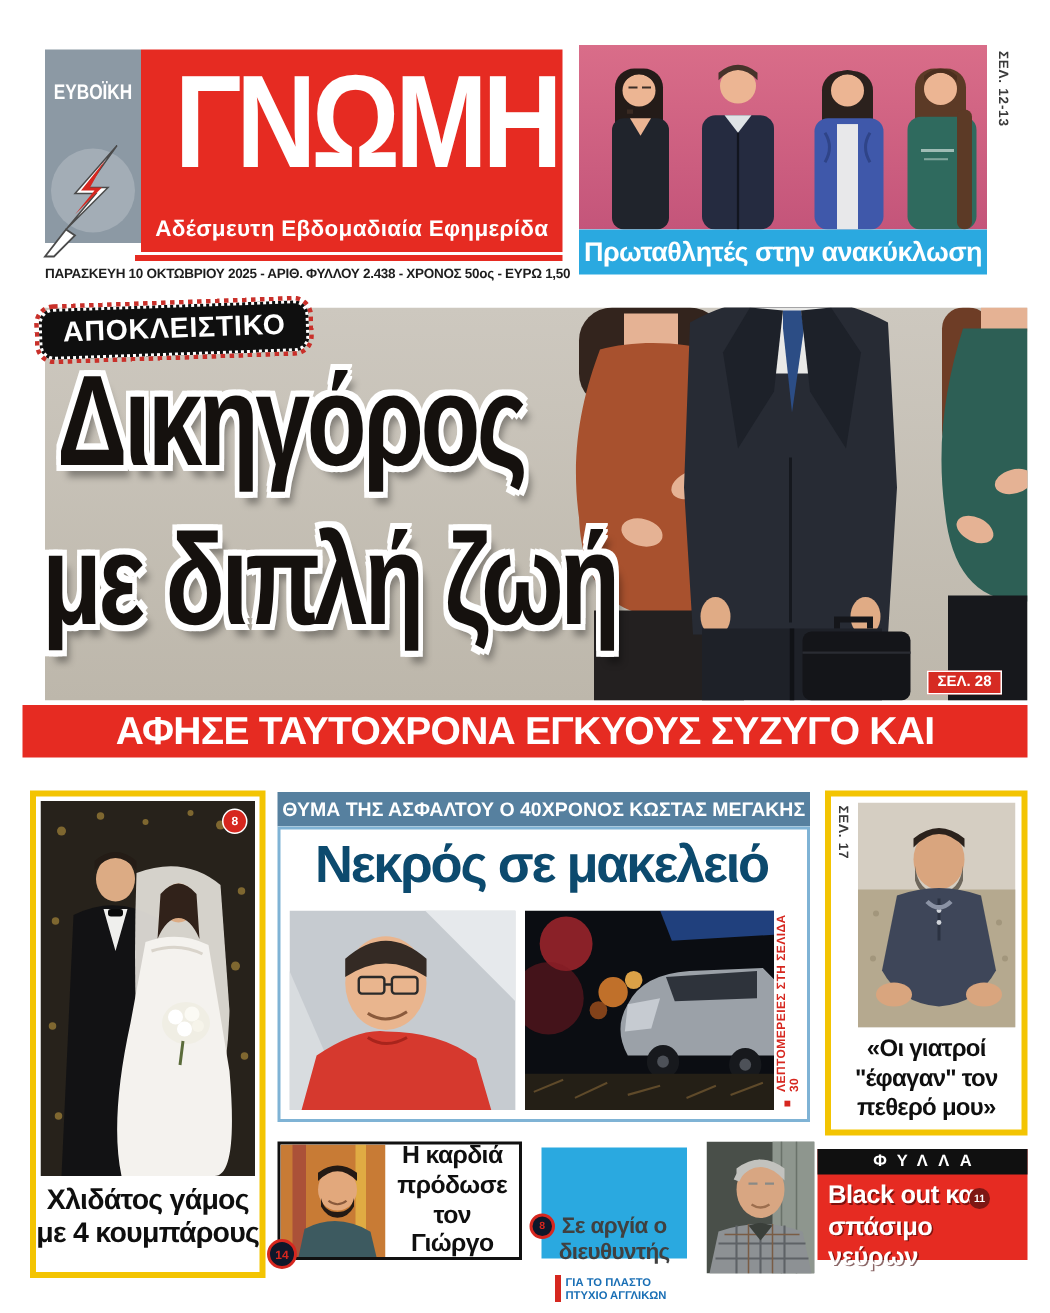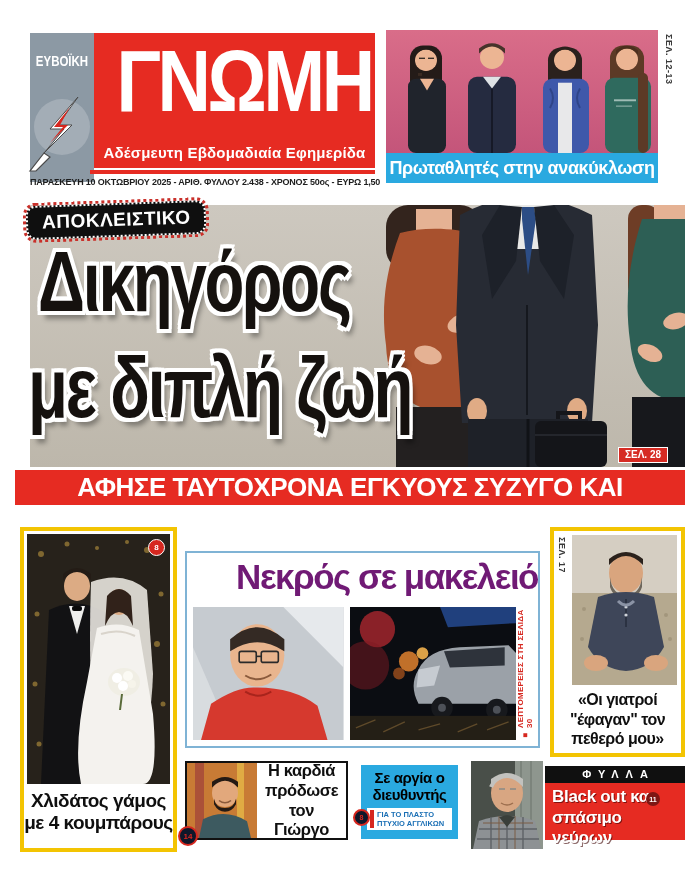--- a/index.html
+++ b/index.html
@@ -1,20 +1,20 @@
 <!DOCTYPE html>
 <html><head>
 <meta charset="utf-8">
 <style>
   html,body{margin:0;padding:0;background:#ffffff;}
   .page{position:relative;width:700px;height:875px;background:#ffffff;overflow:hidden;
         font-family:"Liberation Sans",sans-serif;}
   
   .masthead{position:absolute;left:30px;top:33px;width:345px;height:135px;}
-  .mast-gray{position:absolute;left:0;top:0;width:64px;height:149px;background:#8c99a4;}
+  .mast-gray{position:absolute;left:0;top:0;width:64px;height:129px;background:#8c99a4;}
   .mast-region{position:absolute;left:0;top:20px;width:64px;text-align:center;color:#fff;
                font-weight:700;font-size:14px;transform:scaleX(.82);transform-origin:center;}
   .mast-logo{position:absolute;left:-10px;top:58px;}
   .mast-red{position:absolute;left:64px;top:0;width:281px;height:135px;background:#e62b22;}
   .mast-title{position:absolute;left:0;top:0;width:281px;text-align:center;color:#fff;
               font-weight:700;font-size:88px;line-height:1.1;letter-spacing:-4px;
               transform:scaleX(.84);transform-origin:center top;}
   .mast-sub{position:absolute;left:0;bottom:7px;width:281px;text-align:center;color:#fff;
             font-weight:700;font-size:15px;letter-spacing:.2px;}
   .mast-rule{position:absolute;left:90px;top:170px;width:285px;height:4px;background:#e62b22;}
@@ -55,22 +55,22 @@
   .badge-red-on-white{width:16px;height:16px;background:#0f172a;border:2px solid #d6271f;color:#d6271f;font-size:8px;}
   .badge-white-on-red{width:15px;height:15px;background:#d6271f;border:1px solid #fff;color:#fff;font-size:8px;}
   .badge-dark{width:14px;height:14px;background:#7e1714;color:#fff;font-size:7px;}
   .wedding-badge{right:8px;top:8px;}
   
   .crash{position:absolute;left:185px;top:528px;width:355px;height:222px;}
   .kicker{height:23px;background:#56809f;color:#fff;font-weight:700;font-size:13px;
           text-align:center;line-height:23px;letter-spacing:0;}
   .crash-box{position:absolute;left:0;top:23px;width:355px;height:197px;border:2px solid #7fb3d5;
              background:#fff;box-sizing:border-box;}
-  .crash-headline{color:#701a75;font-weight:700;font-size:35px;text-align:right;margin-top:4px;
-                  letter-spacing:-1.5px;}
+  .crash-headline{color:#0c4a6e;font-weight:700;font-size:35px;text-align:left;margin-top:4px;
+                  letter-spacing:-1.5px;padding-left:23px;}
   .crash-photos{position:absolute;left:6px;right:22px;top:54px;bottom:6px;display:flex;gap:6px;}
   .crash-photos svg{height:100%;}
   .crash-note{position:absolute;right:4px;top:54px;bottom:6px;writing-mode:vertical-rl;
               transform:rotate(180deg);color:#d6271f;font-weight:700;font-size:8px;
               display:flex;align-items:center;letter-spacing:.3px;}
   .note-square{color:#d6271f;font-size:8px;}
   
   .doctors{left:550px;top:527px;width:135px;height:230px;}
   .doctors-ref{position:absolute;left:3px;top:6px;height:70px;}
   .doctors-photo{display:block;margin:4px 4px 0 18px;width:105px;height:150px;}
@@ -78,22 +78,22 @@
                line-height:1.22;letter-spacing:-.5px;padding:0 2px;}
   
   .heart{position:absolute;left:185px;top:761px;width:163px;height:79px;border:2px solid #111;
          background:#fff;display:flex;box-sizing:border-box;}
   .heart-photo{width:70px;height:100%;display:block;flex:none;}
   .heart-cap{flex:1;display:flex;align-items:center;justify-content:center;text-align:center;
              color:#0f0f0f;font-weight:700;font-size:16.5px;line-height:1.2;letter-spacing:-.4px;
              padding:0 3px;border-radius:15px;}
   .heart-badge{left:-9px;bottom:-8px;}
   .suspension{position:absolute;left:361px;top:765px;width:97px;height:74px;background:#2aa9e0;}
-  .susp-h{color:#000000;font-weight:700;font-size:15px;text-align:center;line-height:1.12;
-          padding-top:5px;letter-spacing:-.4px;}
+  .susp-h{color:#404040;font-weight:700;font-size:15px;text-align:center;line-height:1.12;
+          padding-top:5px;letter-spacing:-.4px;margin-top:40px;}
   .susp-sub{margin:4px 6px 0;background:#fff;display:flex;align-items:stretch;padding:2px 3px;gap:3px;}
   .susp-bar{width:4px;background:#d6271f;flex:none;}
   .susp-text{color:#1a6fb5;font-weight:700;font-size:7.5px;line-height:1.2;}
   .susp-badge{left:-8px;top:44px;}
   .elderly-photo{position:absolute;left:471px;top:761px;width:72px;height:88px;display:block;}
   .blackout{position:absolute;left:545px;top:766px;width:140px;height:74px;background:#e62b22;}
   .blk-head{background:#101010;color:#fff;font-weight:700;font-size:11px;text-align:center;
             height:17px;line-height:17px;letter-spacing:7px;padding-left:7px;}
   .blk-text{color:#fff;font-weight:700;font-size:17px;line-height:1.22;padding:4px 0 0 7px;
             letter-spacing:-.3px;text-shadow:1px 1px 0 rgba(60,0,0,.6);}
@@ -244,20 +244,21 @@
         <circle cx="101" cy="142" r="5" fill="#fbfaf4"></circle>
       <circle cx="96" cy="152" r="5" fill="#ffffff"></circle>
         <circle cx="105" cy="150" r="4" fill="#f6f4ea"></circle>
       <line x1="95" y1="160" x2="93" y2="176" stroke="#5a6b3a" stroke-width="2"></line>
     </svg>
     <div class="circle-badge badge-white-on-red wedding-badge">8</div>
     <div class="wedding-cap">Χλιδάτος γάμος με 4 κουμπάρους</div>
   </section>
 
   <section class="crash">
+    <div class="kicker">ΘΥΜΑ ΤΗΣ ΑΣΦΑΛΤΟΥ Ο 40ΧΡΟΝΟΣ ΚΩΣΤΑΣ ΜΕΓΑΚΗΣ</div>
     <div class="crash-box">
       <div class="crash-headline">Νεκρός σε μακελειό</div>
       <div class="crash-photos">
         <svg viewBox="0 0 150 132" width="152" preserveAspectRatio="none">
           <rect width="150" height="132" fill="#c6cbd0"></rect>
           <polygon points="90,0 150,0 150,60" fill="#e6e9ec"></polygon>
           <polygon points="0,40 40,132 0,132" fill="#d8dcdf"></polygon>
           <ellipse cx="64" cy="48" rx="27" ry="31" fill="#e9b58e"></ellipse>
           <path d="M37,32 Q64,8 91,32 L91,44 Q64,26 37,44 Z" fill="#342a24"></path>
           <rect x="46" y="44" width="17" height="11" rx="2" fill="none" stroke="#2a2a2a" stroke-width="1.6"></rect>

